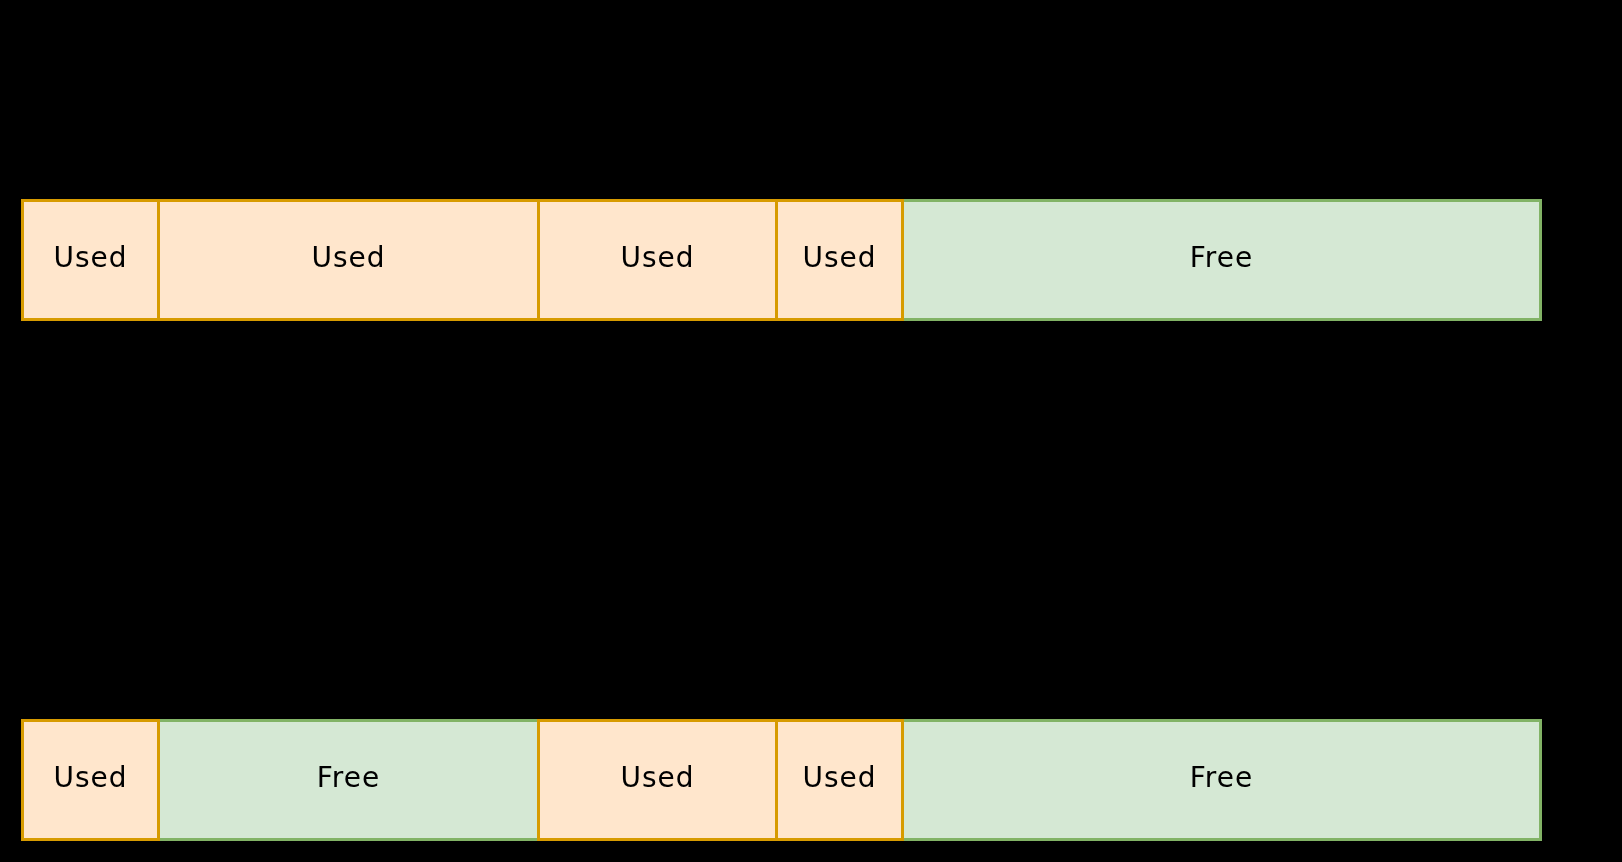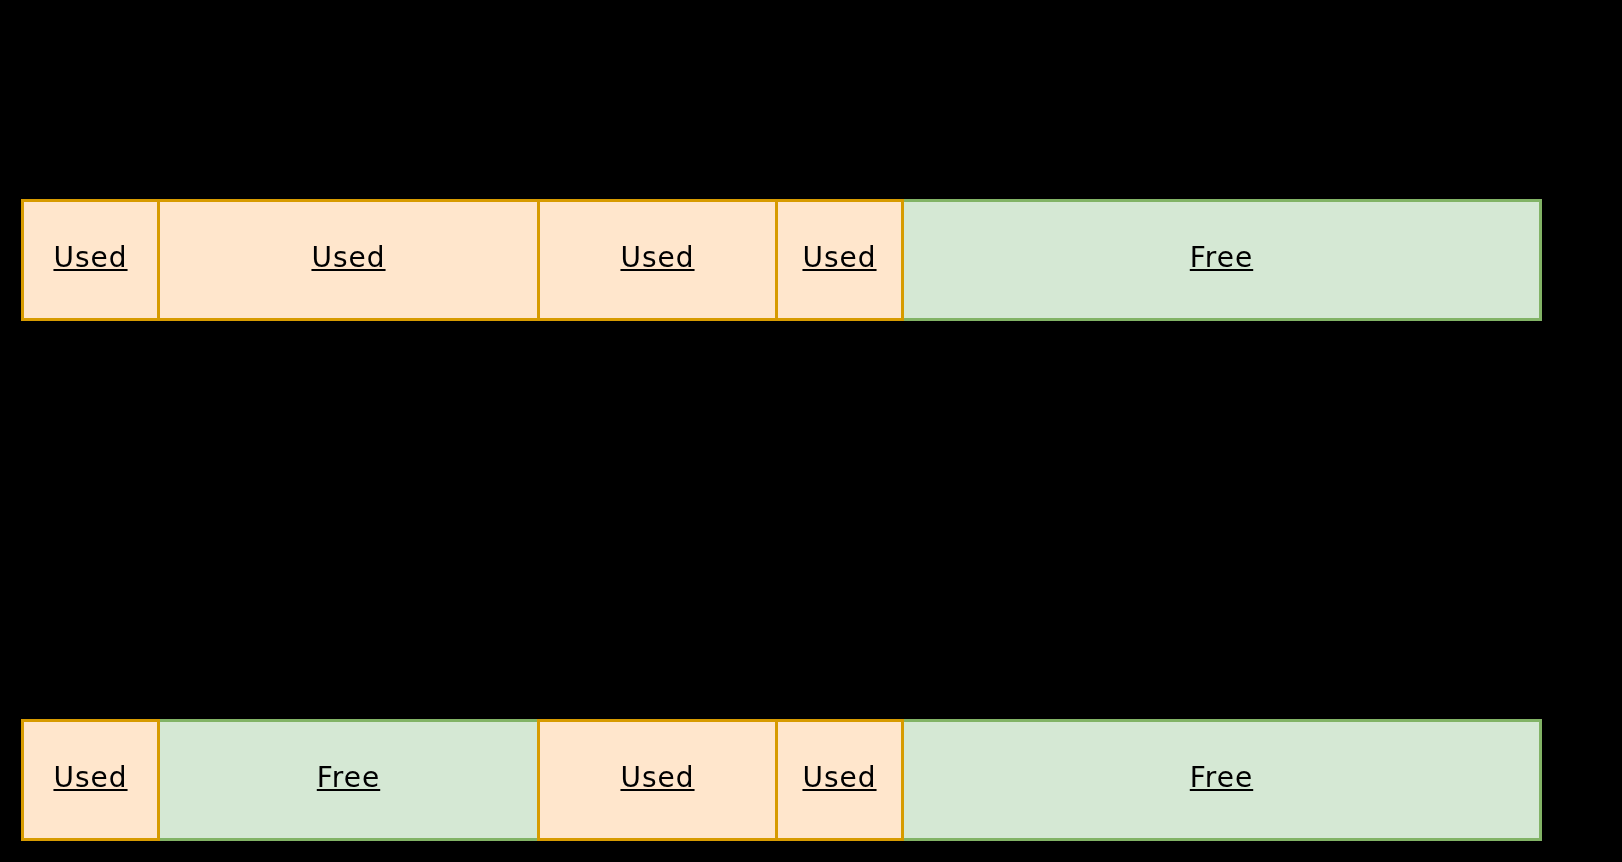--- a/index.html
+++ b/index.html
@@ -15,21 +15,20 @@
     position:relative;
   }
   .stage{position:absolute;inset:0;}
   .bar{
     position:absolute;
     left:21px;
     width:1521px;
     height:122px;
     display:flex;
     align-items:center;
-    text-decoration:underline;
   }
   .bar-top{top:199px;}
   .bar-bottom{top:719px;}
   .seg{
     position:relative;
     height:122px;
     display:flex;
     align-items:center;
     justify-content:center;
   }

